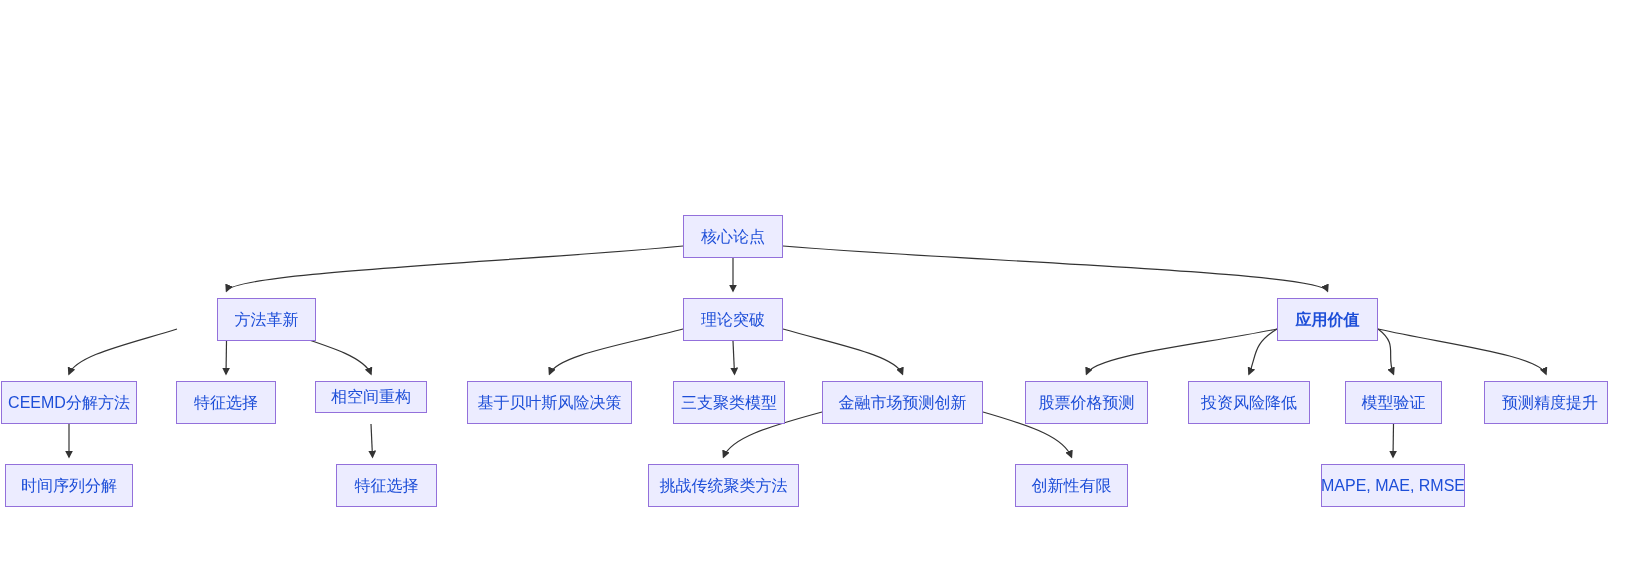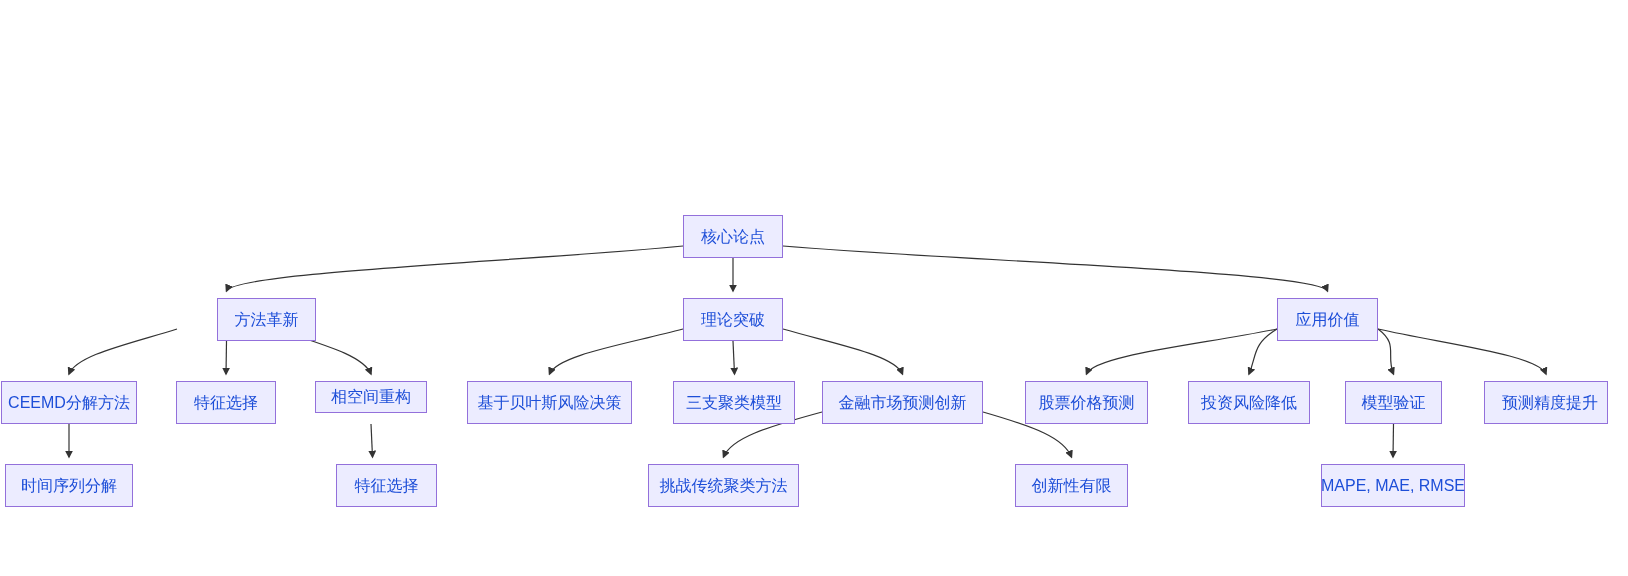--- a/index.html
+++ b/index.html
@@ -79,36 +79,36 @@
   <div id="nodes">
       <div class="node" style="left: 683px; top: 215px; width: 100px; height: 43px;">
         <span class="node-label">核心论点</span>
       </div>
       <div class="node" style="left: 177px; top: 298px; width: 99px; height: 43px; margin-left: 40px;">
         <span class="node-label">方法革新</span>
       </div>
       <div class="node" style="left: 683px; top: 298px; width: 100px; height: 43px;">
         <span class="node-label">理论突破</span>
       </div>
-      <div class="node" style="left: 1277px; top: 298px; width: 101px; height: 43px;">
+      <div class="node" style="left: 1277px; top: 298px; width: 101px; height: 43px; font-weight: bold;">
         <span class="node-label">应用价值</span>
       </div>
       <div class="node" style="left: 1px; top: 381px; width: 136px; height: 43px;">
         <span class="node-label">CEEMD分解方法</span>
       </div>
       <div class="node" style="left: 176px; top: 381px; width: 100px; height: 43px;">
         <span class="node-label">特征选择</span>
       </div>
       <div class="node" style="left: 315px; top: 381px; width: 112px; height: 32px;">
         <span class="node-label">相空间重构</span>
       </div>
       <div class="node" style="left: 467px; top: 381px; width: 165px; height: 43px;">
         <span class="node-label">基于贝叶斯风险决策</span>
       </div>
-      <div class="node" style="left: 673px; top: 381px; width: 122px; height: 43px;">
+      <div class="node" style="left: 673px; top: 381px; width: 112px; height: 43px;">
         <span class="node-label">三支聚类模型</span>
       </div>
       <div class="node" style="left: 822px; top: 381px; width: 161px; height: 43px;">
         <span class="node-label">金融市场预测创新</span>
       </div>
       <div class="node" style="left: 1025px; top: 381px; width: 123px; height: 43px;">
         <span class="node-label">股票价格预测</span>
       </div>
       <div class="node" style="left: 1188px; top: 381px; width: 122px; height: 43px;">
         <span class="node-label">投资风险降低</span>

